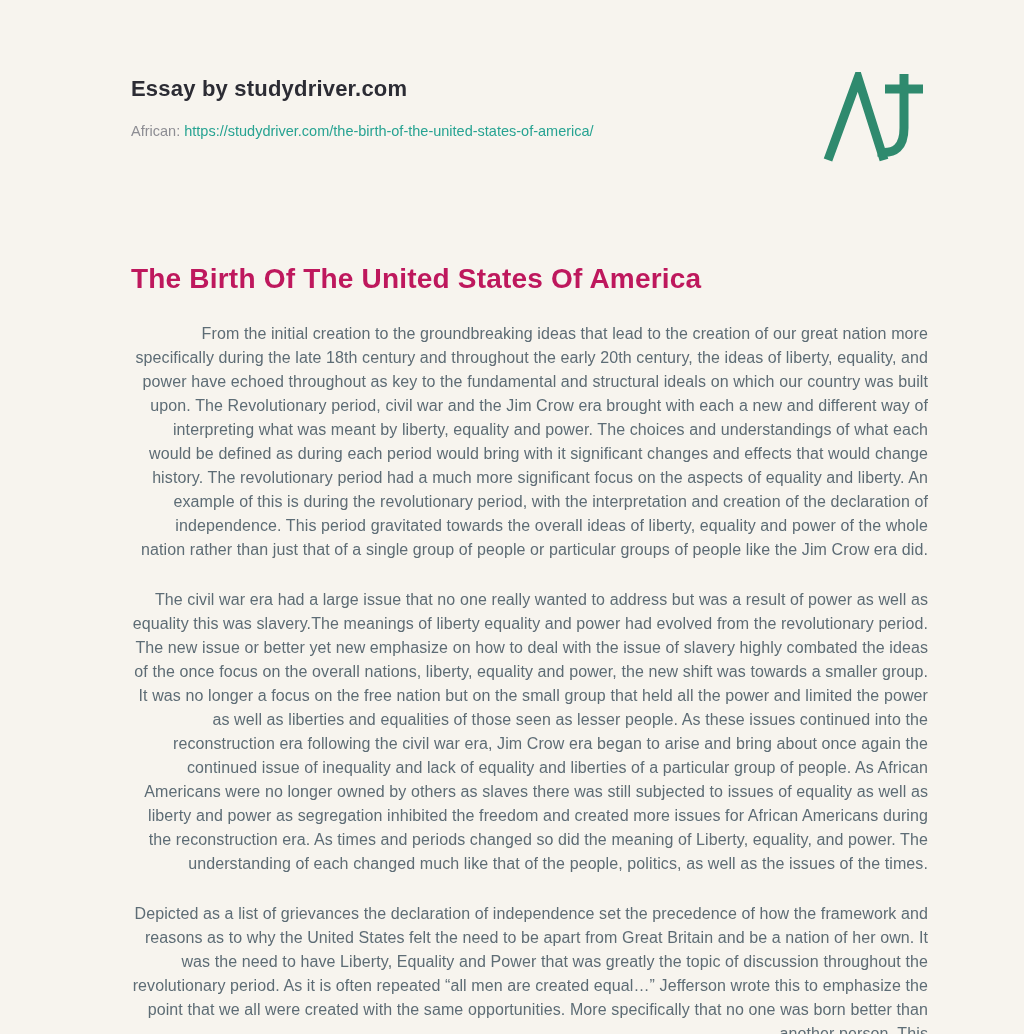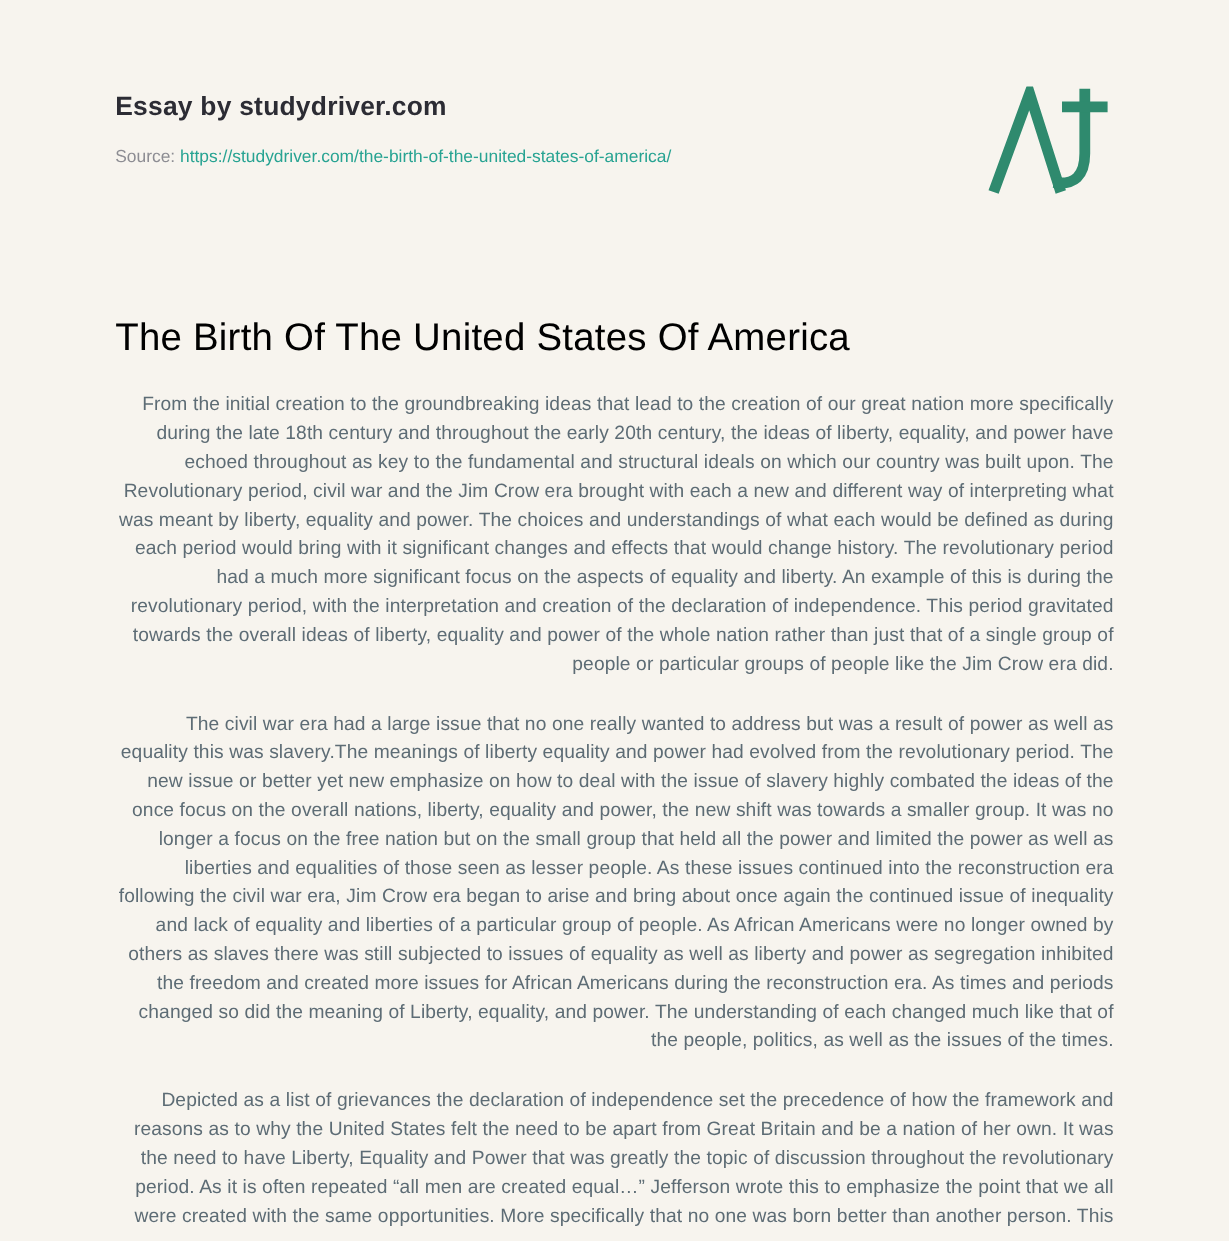--- a/index.html
+++ b/index.html
@@ -9,20 +9,21 @@
     font-family: "Liberation Sans", "DejaVu Sans", sans-serif;
   }
 
   .page {
     position: relative;
     width: 1024px;
     height: 1034px;
     margin: 0 auto;
     background: #f7f4ee;
     overflow: hidden;
+    padding-left: 35px;
   }
 
   .content {
     padding: 0 96px;
   }
 
   
   .doc-header {
     display: flex;
     justify-content: space-between;
@@ -67,23 +68,23 @@
   }
 
   .logo svg { display: block; width: 100%; height: 100%; }
 
   
   .article {
     margin-top: 100px;
   }
 
   .article-title {
-    font-size: 32px;
-    font-weight: 400;
-    color: #000000;
+    font-size: 28px;
+    font-weight: 700;
+    color: #be185d;
     letter-spacing: 0.2px;
     line-height: 1.2;
   }
 
   .article p {
     margin-top: 26px;
     font-size: 16px;
     line-height: 24px;
     color: #5d6c75;
     letter-spacing: 0.1px;
@@ -94,21 +95,21 @@
 </head>
 <body>
 
 <div class="page">
   <div class="content">
 
     <header class="doc-header">
       <div class="header-text">
         <div class="essay-by">Essay by studydriver.com</div>
         <div class="source-line">
-          <span class="source-label">Source:</span>
+          <span class="source-label">African:</span>
           <a href="#" class="source-link">https://studydriver.com/the-birth-of-the-united-states-of-america/</a>
         </div>
       </div>
 
       <div class="logo">
         <svg viewBox="0 0 104 90" fill="none" xmlns="http://www.w3.org/2000/svg">
 
           <path d="M6 88 L36 6 L62 88" stroke="#2f8a6e" stroke-width="9" fill="none" stroke-linejoin="miter"></path>
 
           <path d="M82 2 L82 56 Q82 84 56 80" stroke="#2f8a6e" stroke-width="9" fill="none"></path>

